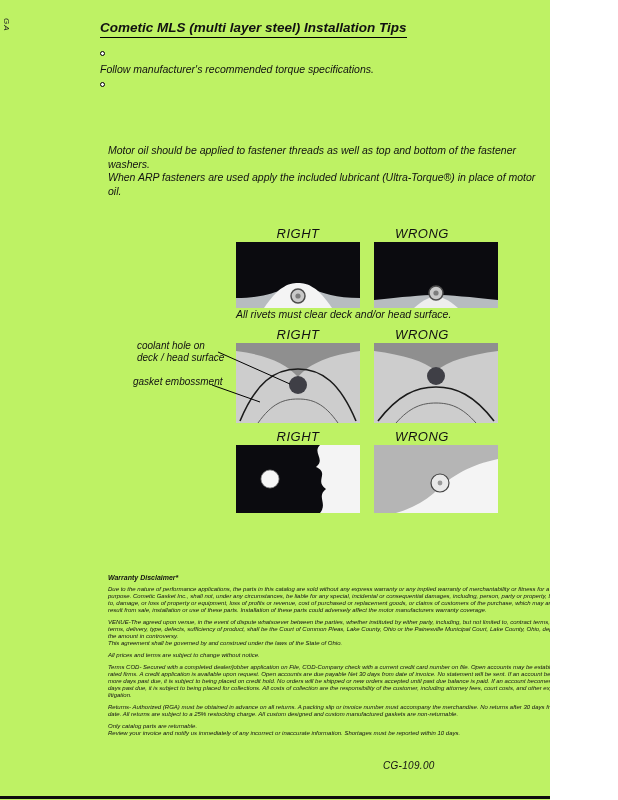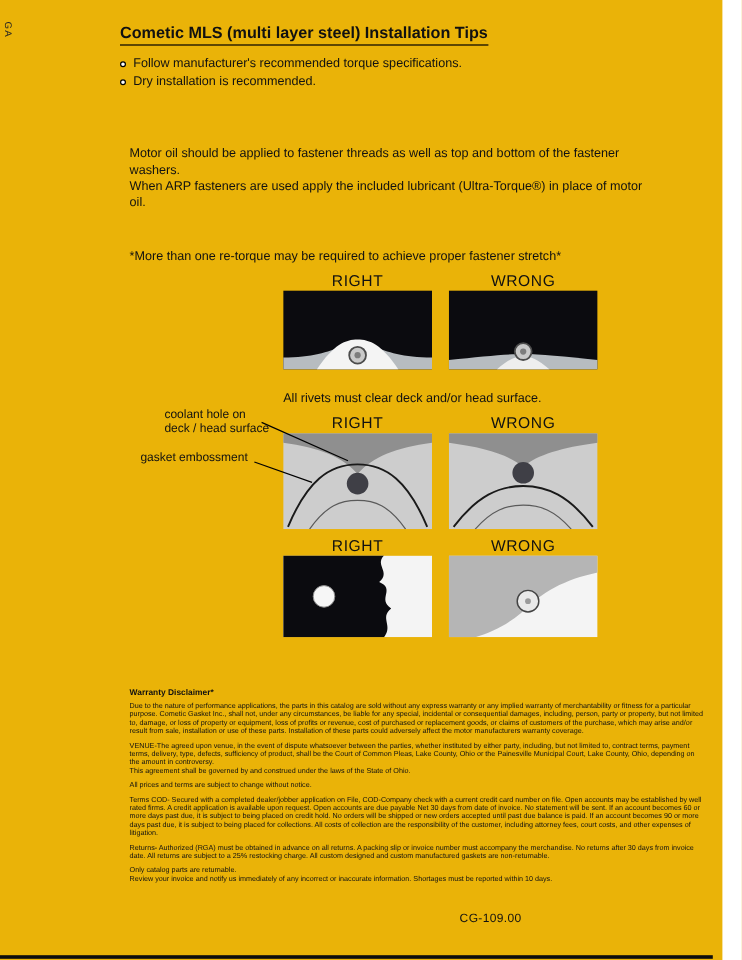--- a/index.html
+++ b/index.html
@@ -1,44 +1,44 @@
 <!DOCTYPE html>
 <html><head>
 <meta charset="utf-8">
 <style>
   html,body{margin:0;padding:0;background:#fff;}
   .page{
-    position:relative;width:602px;height:800px;background:#eab308;
-    font-family:"Liberation Sans", sans-serif;color:#111;overflow:hidden;
+    position:relative;width:550px;height:800px;background:#bef264;
+    font-family:"Liberation Sans", sans-serif;color:#111;overflow:hidden;font-style:italic;
   }
   .edge-label{position:absolute;left:2px;top:18px;font-size:8px;color:#222;
     writing-mode:vertical-rl;letter-spacing:1px;}
   .title{position:absolute;left:100px;top:20px;margin:0;font-size:13.5px;font-weight:bold;
     border-bottom:1.6px solid #000;padding-bottom:2px;white-space:nowrap;}
   .tips{position:absolute;left:100px;top:46px;margin:0;padding:0;list-style:none;font-size:10.5px;}
-  .tip{display:flex;gap:6px;align-items:flex-start;line-height:15px;}
+  .tip{display:flex;gap:6px;align-items:flex-start;line-height:15px;flex-direction:column;}
   .tip.sub{margin-left:18px;}
   .marker{flex:0 0 auto;width:4px;height:4px;border-radius:50%;margin-top:5px;}
   .ring{border:1px solid #000;background:#fff;width:3px;height:3px;}
   .dot{background:#000;}
   .diesel-heading{position:absolute;left:108px;top:118px;margin:0;font-size:12px;font-weight:bold;}
   .para{position:absolute;left:108px;margin:0;font-size:10.5px;line-height:13.5px;white-space:pre-line;width:430px;}
-  .para-1{top:122px;}
+  .para-1{top:144px;}
   .para-2{top:170px;}
   .note{top:208px;}
   .diagrams{position:absolute;left:236px;top:226px;width:262px;}
   .diag-row{margin-bottom:6px;}
-  .diag-head{display:flex;gap:14px;}
+  .diag-head{display:flex;gap:0;}
   .diag-head span{display:block;width:124px;text-align:center;font-size:13px;letter-spacing:.5px;line-height:16px;}
   .diag-panels{display:flex;gap:14px;}
   .diag-panels svg{display:block;}
-  .diag-caption{font-size:10.5px;line-height:13px;margin-top:18px;white-space:pre-line;}
+  .diag-caption{font-size:10.5px;line-height:13px;margin-top:0;white-space:pre-line;}
   .callout{position:absolute;font-size:10px;line-height:11.5px;white-space:pre-line;}
   .callout-coolant{left:137px;top:340px;}
-  .callout-embossment{left:117px;top:376px;}
+  .callout-embossment{left:133px;top:376px;}
   .callout-lines{position:absolute;left:120px;top:338px;width:200px;height:72px;}
   .disclaimer{position:absolute;left:108px;top:574px;width:480px;}
   .disc-heading{font-size:7px;font-weight:bold;margin:0 0 5px 0;}
   .disclaimer p{margin:0 0 5px 0;font-size:6px;line-height:7px;white-space:pre-line;}
   .footer-code{position:absolute;left:383px;top:760px;font-size:10px;letter-spacing:.3px;}
   .bottom-edge{position:absolute;left:0px;bottom:1px;width:594px;height:3px;background:#0d0d0d;}
 </style>
 </head>
 <body>
 
@@ -48,27 +48,25 @@
 
   <h1 class="title">Cometic MLS (multi layer steel) Installation Tips</h1>
 
   <ul class="tips">
     <li class="tip">
       <span class="marker ring"></span>
       <span>Follow manufacturer's recommended torque specifications.</span>
     </li>
     <li class="tip">
       <span class="marker ring"></span>
-      <span>Dry installation is recommended.</span>
     </li>
   </ul>
 
   <p class="para para-1">Motor oil should be applied to fastener threads as well as top and bottom of the fastener washers.
 When ARP fasteners are used apply the included lubricant (Ultra-Torque®) in place of motor oil.</p>
-  <p class="para note">*More than one re-torque may be required to achieve proper fastener stretch*</p>
 
   <div class="diagrams">
 
     <div class="diag-row">
       <div class="diag-head">
         <span>RIGHT</span>
         <span>WRONG</span>
       </div>
       <div class="diag-panels">
         <svg width="124" height="66" viewBox="0 0 124 66">

